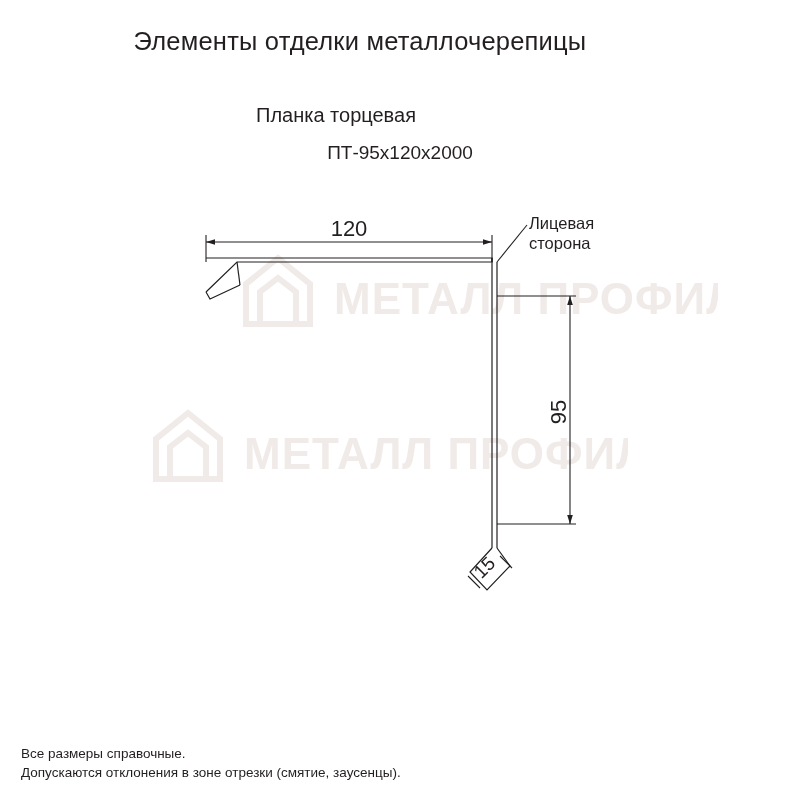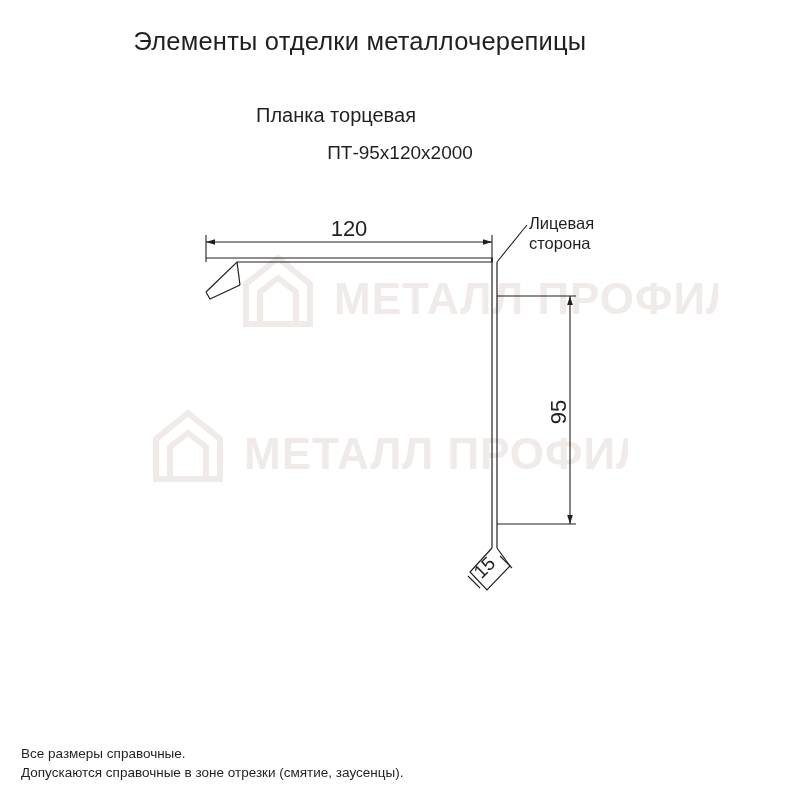--- a/index.html
+++ b/index.html
@@ -150,16 +150,16 @@
     <text x="0" y="0" font-family="Liberation Sans, sans-serif" font-size="22" fill="#231f20" transform="translate(566,412) rotate(-90)" text-anchor="middle">95</text>
 
     <text x="0" y="0" font-family="Liberation Sans, sans-serif" font-size="19" fill="#231f20" transform="translate(489,572) rotate(-45)" text-anchor="middle">15</text>
 
     <text x="529" y="229" font-family="Liberation Sans, sans-serif" font-size="16.5" fill="#231f20">Лицевая</text>
     <text x="529" y="249" font-family="Liberation Sans, sans-serif" font-size="16.5" fill="#231f20">сторона</text>
   </svg>
 
   <div class="footer">
     <div>Все размеры справочные.</div>
-    <div>Допускаются справочные в зоне отрезки (смятие, заусенцы).</div>
+    <div>Допускаются отклонения в зоне отрезки (смятие, заусенцы).</div>
   </div>
 
 </div>
 
 </body></html>

